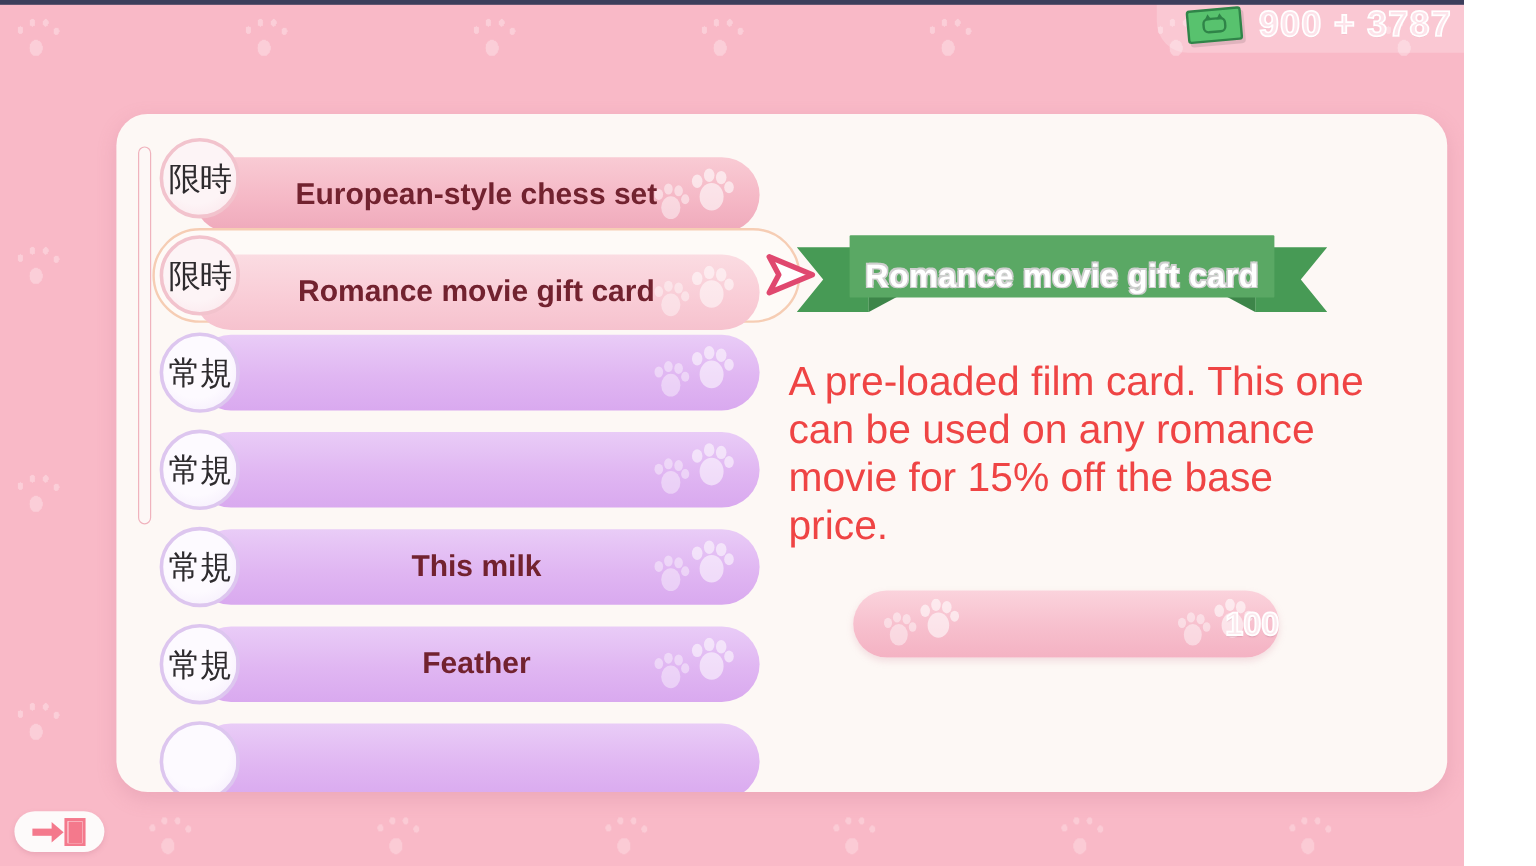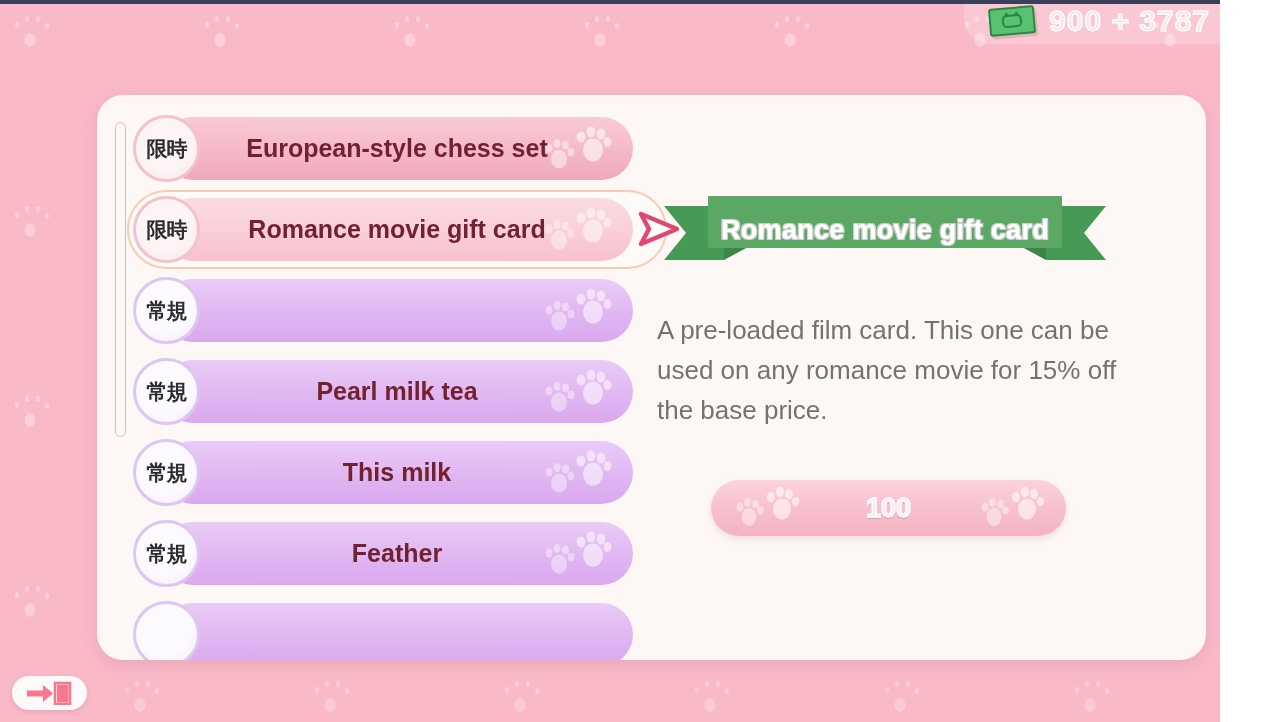--- a/index.html
+++ b/index.html
@@ -146,20 +146,21 @@
     left: 28px; top: 0;
     width: 472px; height: 63px;
     border-radius: 32px;
     overflow: hidden;
     display: flex;
     align-items: center;
     justify-content: center;
   }
   .pill.limited {
     background: linear-gradient(180deg,#f9cbd4 0%,#f5b8c6 55%,#efa9bb 100%);
+    margin-top: 14px;
   }
   .pill.limited.sel {
     background: linear-gradient(180deg,#fbdce2 0%,#f9ccd6 60%,#f6c2ce 100%);
   }
   .pill.regular {
     background: linear-gradient(180deg,#e9ccf7 0%,#e0b6f2 55%,#d9a9ef 100%);
   }
 
   .pill-label {
     font-size: 25px;
@@ -189,22 +190,22 @@
   .badge.limited {
     background: radial-gradient(circle at 45% 40%, #fdf4f6 55%, #fae3e9 100%);
     border: 3px solid #f2c3cd;
   }
   .badge.regular {
     background: radial-gradient(circle at 45% 40%, #fdfaff 55%, #f2e9fb 100%);
     border: 3px solid #ddc6ef;
     justify-content: center;
   }
   .badge-text {
-    font-size: 21px;
-    font-weight: bold;
+    font-size: 27px;
+    font-weight: normal;
     color: #2e2b2e;
     letter-spacing: -1px;
     font-family: "DejaVu Sans", sans-serif;
   }
 
   .row.selected .sel-ring {
     position: absolute;
     left: -6px; top: -8px;
     width: 540px; height: 79px;
     border: 2.4px solid #f6cdb4;
@@ -241,38 +242,38 @@
     font-weight: bold;
     color: #ffffff;
     text-shadow:
       -1.2px -1.2px 0 #cfcfcf, 1.2px -1.2px 0 #cfcfcf,
       -1.2px 1.2px 0 #cfcfcf, 1.2px 1.2px 0 #cfcfcf;
     z-index: 3;
     letter-spacing: .3px;
   }
 
   #desc {
-    margin-top: 40px;
+    margin-top: 28px;
     margin-left: 0;
     width: 480px;
-    font-size: 26px;
+    font-size: 34px;
     line-height: 40px;
-    color: #737373;
+    color: #ef4444;
     font-weight: normal;
   }
 
   #price-btn {
     position: relative;
-    margin-top: 50px;
+    margin-top: 34px;
     margin-left: 54px;
     width: 355px; height: 56px;
     border-radius: 28px;
     background: linear-gradient(180deg,#fbd3dc 0%,#f7bfcd 55%,#f4b2c3 100%);
     box-shadow: 0 3px 6px rgba(215,150,170,.28);
-    display: flex; align-items: center; justify-content: center;
+    display: flex; align-items: center; justify-content: flex-end;
     overflow: hidden;
   }
   #price-value {
     font-size: 27px;
     font-weight: bold;
     color: #fbe9ee;
     -webkit-text-stroke: 1.5px #ffffff;
     text-shadow: 0 2px 1px rgba(190,120,145,.4);
     z-index: 2;
   }
@@ -409,21 +410,20 @@
                 <ellipse cx="34" cy="26" rx="3.4" ry="4.2"></ellipse>
               </g>
               <g fill="#ffffff" opacity="0.72">
                 <ellipse cx="56" cy="24" rx="10" ry="11.5"></ellipse>
                 <ellipse cx="44" cy="11" rx="4.4" ry="5.6"></ellipse>
                 <ellipse cx="54" cy="6" rx="4.4" ry="5.6"></ellipse>
                 <ellipse cx="64" cy="8" rx="4.4" ry="5.6"></ellipse>
                 <ellipse cx="70.5" cy="16" rx="4" ry="5"></ellipse>
               </g>
             </svg>
-            <span class="pill-label">Pearl milk tea</span>
           </div>
           <div class="badge regular">
             <span class="badge-text">常規</span>
           </div>
         </div>
 
         <div class="row">
           <div class="pill regular">
             <svg class="paws" viewBox="0 0 76 46">
               <g fill="#ffffff" opacity="0.55">

